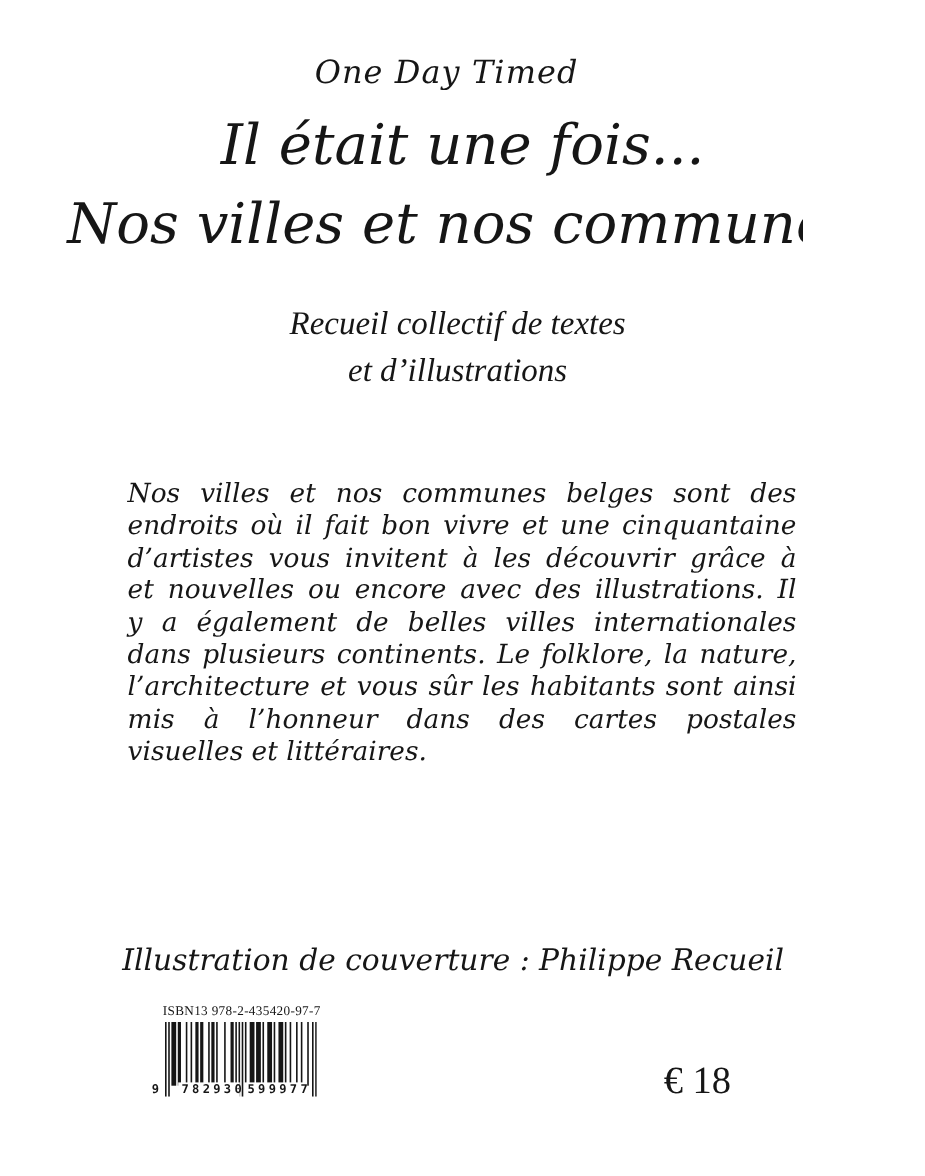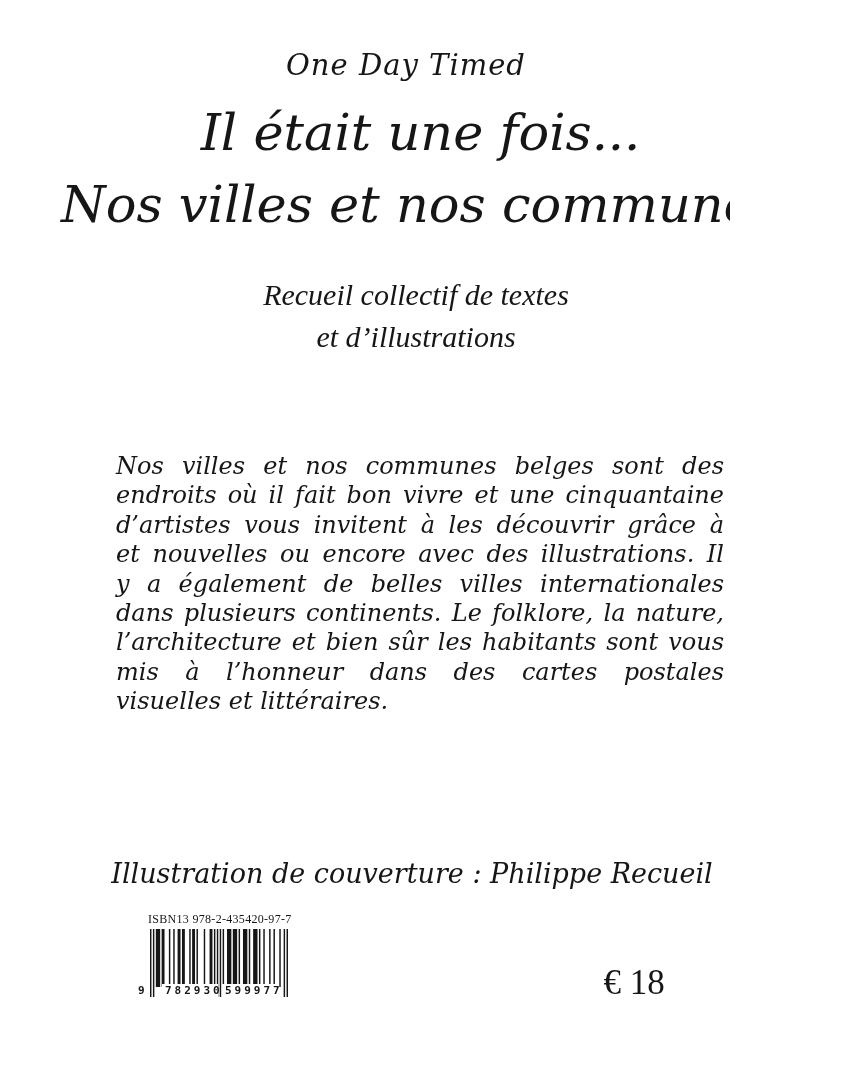--- a/index.html
+++ b/index.html
@@ -26,21 +26,21 @@
     font-weight:normal;
   }
   .title span { display:block; }
   .subtitle {
     position:absolute; top:274px; left:0; width:832px;
     text-align:center;
     font:italic 30px/42px "Liberation Serif", serif;
   }
   .subtitle span { display:block; }
   .body-text {
-    position:absolute; top:452px; left:116px; width:608px;
+    position:absolute; top:434px; left:116px; width:608px;
     font:italic 24px/29.4px "DejaVu Serif", serif;
   }
   .bline { text-align:justify; text-align-last:justify; }
   .bline:last-child { text-align-last:left; }
   .credit {
     position:absolute; top:858px; left:0; width:824px;
     text-align:center;
     font:italic 27px/1.2 "DejaVu Serif", serif;
   }
   .barcode {
@@ -86,21 +86,21 @@
     <span>et d’illustrations</span>
   </div>
 
   <div class="body-text" id="bodyLines">
       <div class="bline">Nos villes et nos communes belges sont des</div>
       <div class="bline">endroits où il fait bon vivre et une cinquantaine</div>
       <div class="bline">d’artistes vous invitent à les découvrir grâce à</div>
       <div class="bline">et nouvelles ou encore avec des illustrations. Il</div>
       <div class="bline">y a également de belles villes internationales</div>
       <div class="bline">dans plusieurs continents. Le folklore, la nature,</div>
-      <div class="bline">l’architecture et bien sûr les habitants sont vous</div>
+      <div class="bline">l’architecture et vous sûr les habitants sont ainsi</div>
       <div class="bline">mis à l’honneur dans des cartes postales</div>
       <div class="bline">visuelles et littéraires.</div>
     </div>
 
   <div class="credit">Illustration de couverture : Philippe Recueil</div>
 
   <div class="barcode">
     <div class="isbn">ISBN13 978-2-435420-97-7</div>
     <div class="bars-wrap">
       <svg id="barsSvg" viewBox="0 0 95 68" preserveAspectRatio="none" xmlns="http://www.w3.org/2000/svg">

